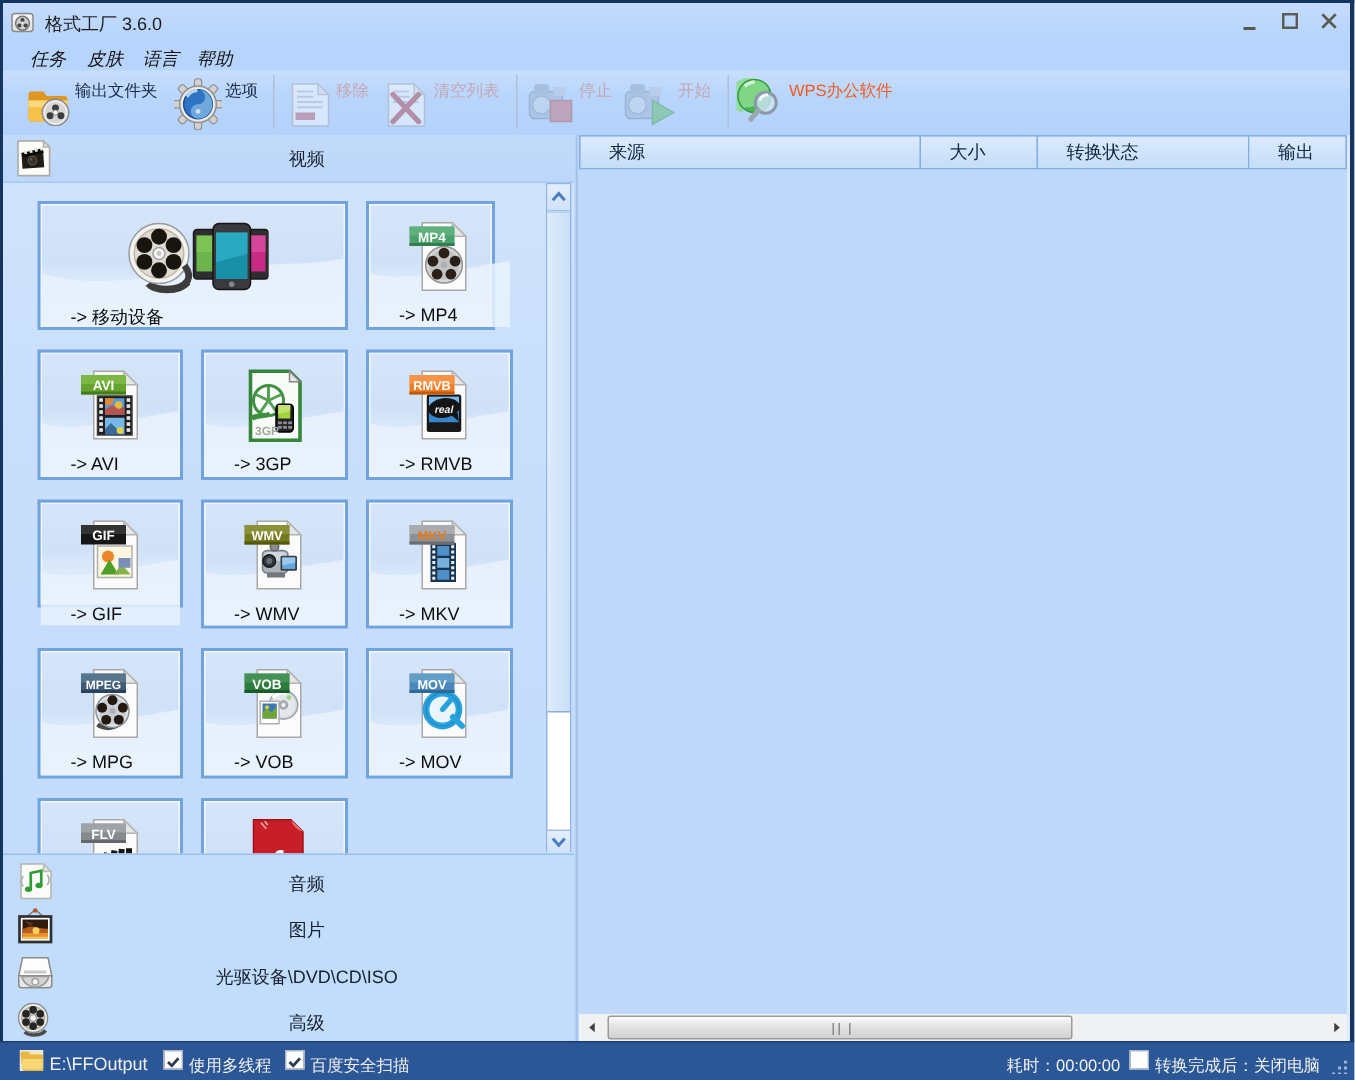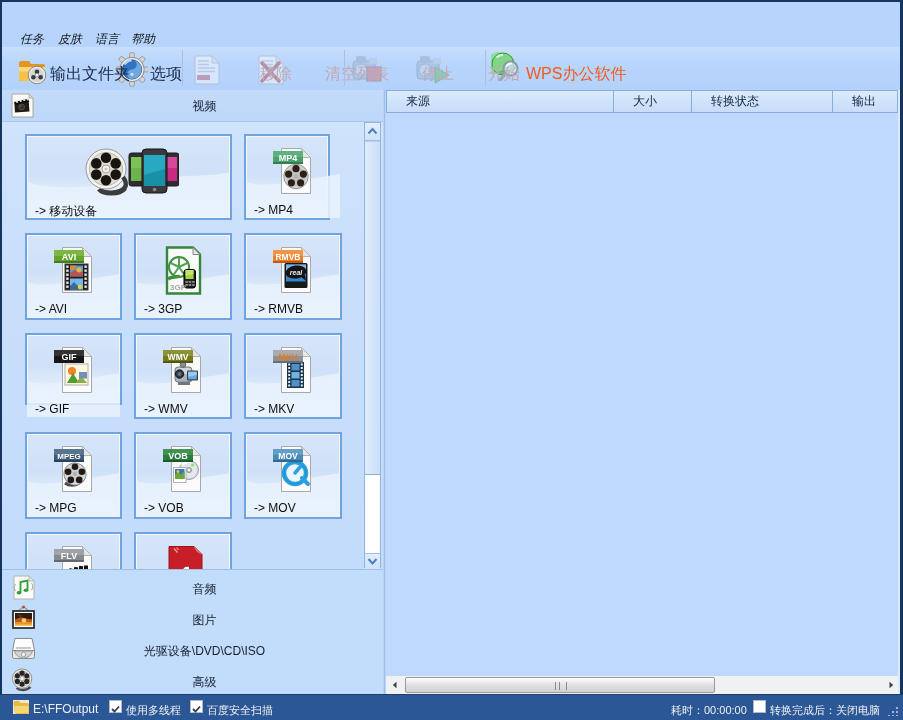--- a/index.html
+++ b/index.html
@@ -12,29 +12,29 @@
 #bRight{left:900px;top:0;width:3px;height:694px;background:#16355e;}
 #rLight{left:898px;top:90px;width:2px;height:604px;background:#dce9fb;}
 
 #title{left:2px;top:2px;width:898px;height:25px;background:linear-gradient(180deg,#c4dbfd,#b6d4fc);}
 #titleTxt{left:28px;top:6px;font-size:12px;color:#1c1c1c;}
 
 #menu{left:2px;top:27px;width:898px;height:20px;font-size:12px;color:#141414;font-style:italic;}
 
 #toolbar{left:2px;top:47px;width:898px;height:43px;background:linear-gradient(180deg,#c8defd 0%,#b8d5fc 40%,#b3d2fb 100%);}
 .tsep{position:absolute;top:3px;width:1px;height:36px;background:#aebfd6;}
-.tlabel{position:absolute;top:17px;font-size:16px;color:#1c2b47;text-align:center;}
-.tdis{color:#c2a9b4;margin-left:36px;}
+.tlabel{position:absolute;top:6px;font-size:11px;color:#1c2b47;text-align:center;}
+.tdis{color:#c2a9b4;}
 
 #lhead{left:2px;top:90px;width:381px;height:31px;background:linear-gradient(180deg,#c3dbfa,#bcd7fa);}
 #lheadTxt{left:0;top:8px;width:381px;text-align:center;padding-left:24px;font-size:12px;color:#1a2433;box-sizing:border-box;}
 
 #grid{left:2px;top:121px;width:381px;height:448px;background:linear-gradient(180deg,#d0e3fc 0%,#c9dffb 30%,#c3dcfc 100%);border-top:1px solid #a9c7ef;box-sizing:border-box;overflow:hidden;}
 .fbtn{position:absolute;border:2px solid #71a3de;box-shadow:inset 0 0 0 1px rgba(252,254,255,0.75);background:linear-gradient(180deg,#d6e5f9 0%,#cfe1f8 45%,#d9e8fa 60%,#e7f1fd 100%);box-sizing:border-box;}
-.fbtn .lbl{position:absolute;left:8px;top:67px;font-size:12px;color:#0d0d0d;}
+.fbtn .lbl{position:absolute;left:20px;top:67px;font-size:12px;color:#0d0d0d;}
 .fbtn svg.wave{position:absolute;left:0;top:0;}
 
 #vsb{left:364px;top:122px;width:17px;height:446px;background:#fff;border:1px solid #8fb4e6;box-sizing:border-box;}
 .vsbBox{position:absolute;left:0;width:15px;background:linear-gradient(180deg,#e3eefc,#cfe2f9);border-bottom:1px solid #9dbfec;box-sizing:border-box;}
 
 #sections{left:2px;top:569px;width:381px;height:125px;background:#c2dcfc;border-top:1px solid #9cbfeb;box-sizing:border-box;}
 .sect{position:absolute;left:0;width:381px;height:31px;}
 .sect .slbl{position:absolute;left:0;top:9px;width:100%;text-align:center;padding-left:24px;font-size:12px;color:#16202e;box-sizing:border-box;}
 
 #split{left:383px;top:90px;width:3px;height:604px;background:linear-gradient(90deg,#c8ddf8,#9dbfec,#c8ddf8);}
@@ -49,20 +49,41 @@
 
 #status{left:0;top:694px;width:903px;height:26px;background:#2b5797;border-top:1px solid #1c3f70;box-sizing:border-box;}
 .stxt{position:absolute;top:8px;font-size:11px;color:#f0f0f0;}
 .cbx{position:absolute;top:5px;width:13px;height:13px;background:#fff;border:1px solid #b0b8c4;box-sizing:border-box;}
 
 .wbtn{position:absolute;color:#5a594e;}
 </style>
 </head>
 <body>
 <div id="win">
+  <div class="abs" id="title">
+    <svg class="abs" style="left:5px;top:5px" width="16" height="16" viewBox="0 0 16 16">
+      <rect x="1" y="2" width="14" height="12" rx="2" fill="#e6e6e6" stroke="#8a8a8a"></rect>
+      <rect x="2" y="3" width="12" height="4" fill="#f6f6f6"></rect>
+      <circle cx="8" cy="8.5" r="4.6" fill="#d0d0d0" stroke="#787878"></circle>
+      <circle cx="8" cy="6.4" r="1.4" fill="#444"></circle>
+        <circle cx="5.9" cy="10" r="1.4" fill="#444"></circle>
+        <circle cx="10.1" cy="10" r="1.4" fill="#444"></circle>
+      <circle cx="8" cy="8.5" r="1.1" fill="#fafafa" stroke="#999" stroke-width="0.5"></circle>
+    </svg>
+    <div class="abs" id="titleTxt">格式工厂 3.6.0</div>
+    <svg class="abs wbtn" style="left:824px;top:8px" width="14" height="12" viewBox="0 0 14 12">
+        <rect x="3" y="8" width="8" height="2" fill="#5a594e"></rect>
+      </svg>
+    <svg class="abs wbtn" style="left:851px;top:5px" width="14" height="14" viewBox="0 0 14 14">
+        <rect x="2.5" y="2.5" width="9" height="9" fill="none" stroke="#5a594e" stroke-width="1.6"></rect>
+      </svg>
+    <svg class="abs wbtn" style="left:877px;top:5px" width="14" height="14" viewBox="0 0 14 14">
+        <path d="M2.5,2.5 L11.5,11.5 M11.5,2.5 L2.5,11.5" stroke="#5a594e" stroke-width="1.7"></path>
+      </svg>
+  </div>
   <div class="abs" id="menu">
     <span class="abs" style="left:18px;top:4px">任务</span>
     <span class="abs" style="left:56px;top:4px">皮肤</span>
     <span class="abs" style="left:93px;top:4px">语言</span>
     <span class="abs" style="left:129px;top:4px">帮助</span>
   </div>
   <div class="abs" id="toolbar">
     <svg class="abs" style="left:16px;top:13px" width="30" height="24" viewBox="0 0 30 24">
       <path d="M1,3 a2,2 0 0 1 2,-2 h8 l2,3 h12 a2,2 0 0 1 2,2 v13 a2,2 0 0 1 -2,2 h-22 a2,2 0 0 1 -2,-2 z" fill="#df9722"></path>
       <path d="M1,7 h26 v12 a2,2 0 0 1 -2,2 h-22 a2,2 0 0 1 -2,-2 z" fill="#f5c149"></path>

